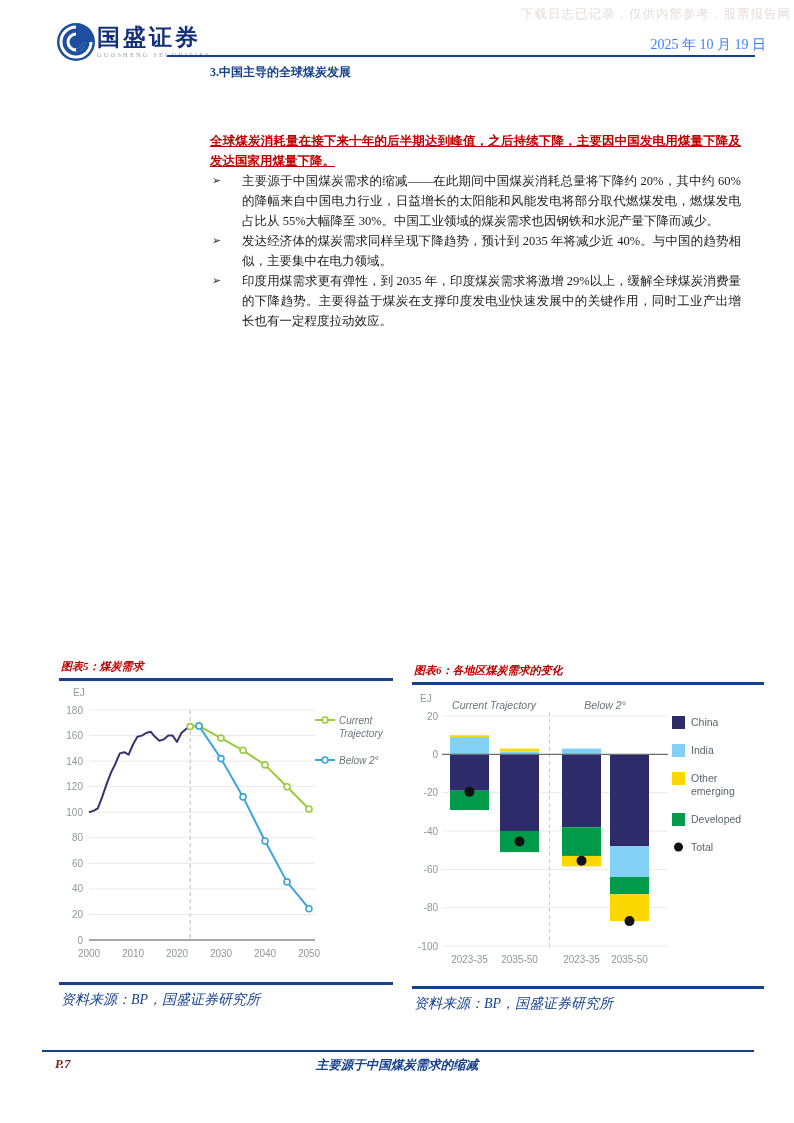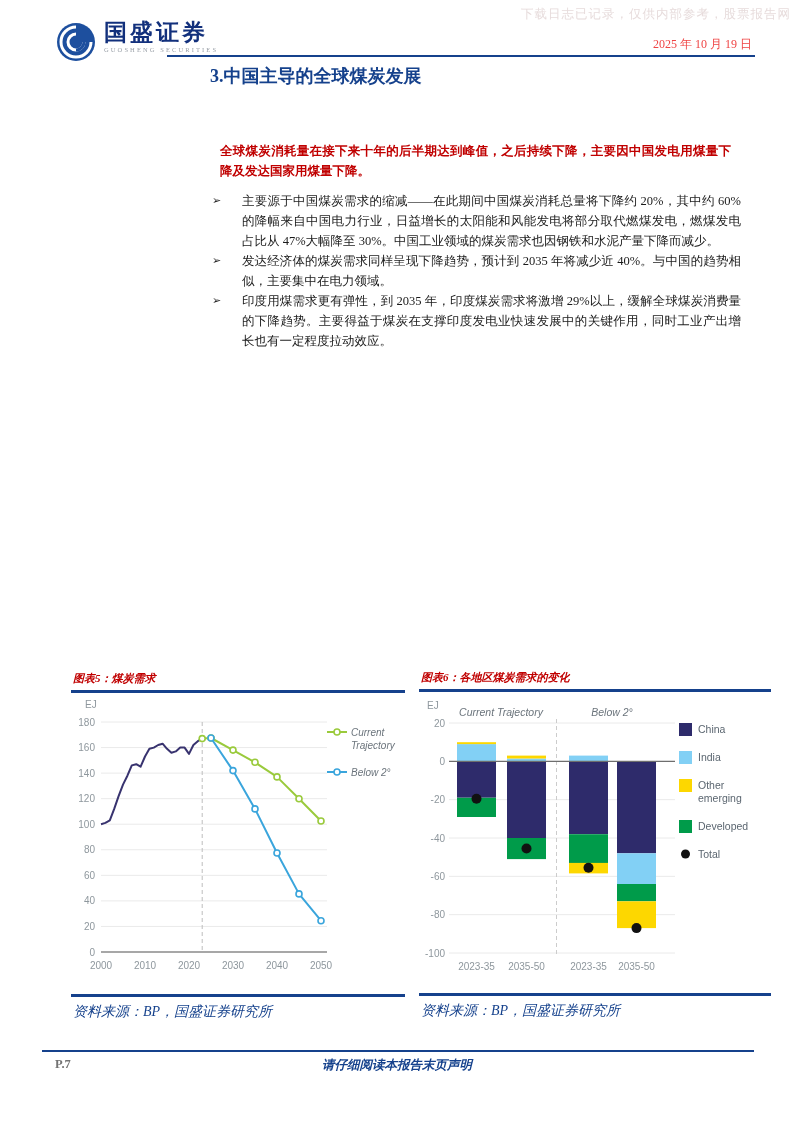--- a/index.html
+++ b/index.html
@@ -2,32 +2,32 @@
 <html><head>
 <meta charset="utf-8">
 <style>
   html,body{margin:0;padding:0;background:#888;}
   .page{position:relative;width:794px;height:1123px;background:#ffffff;margin:0 auto;
         font-family:"Liberation Serif",serif;color:#1a1a1a;overflow:hidden;}
 
   
   .watermark{position:absolute;top:6px;right:3px;font-size:12.5px;letter-spacing:1px;
              color:#e7dcdc;font-family:"Liberation Serif",serif;}
-  .logo{position:absolute;left:55px;top:21px;display:flex;align-items:flex-start;gap:7px;}
+  .logo{position:absolute;left:55px;top:21px;display:flex;align-items:center;}
   .logo-cn{font-size:23px;font-weight:bold;color:#12307c;letter-spacing:3px;line-height:1;}
   .logo-en{font-size:6.5px;color:#9aa0a8;letter-spacing:2.1px;margin-top:2px;}
-  .date{position:absolute;top:36px;right:42px;font-size:12px;color:#ef4444;}
+  .date{position:absolute;top:36px;right:28px;font-size:14px;color:#3b82f6;}
   .header-rule{position:absolute;left:167px;right:39px;top:55px;height:2px;background:#15418c;}
 
   
-  .section-title{position:absolute;left:210px;top:64px;margin:0;font-size:18px;font-weight:bold;
+  .section-title{position:absolute;left:210px;top:64px;margin:0;font-size:12px;font-weight:bold;
                  color:#15418c;}
   .body-text{position:absolute;left:210px;top:131px;width:531px;font-size:12.5px;line-height:20px;
              text-align:justify;}
-  .body-text p{margin:10px;}
+  .body-text p{margin:0;text-decoration:underline;}
   .red{color:#c00000;}
   .bold{font-weight:bold;}
   .gap{margin-top:17px !important;}
   .bullet-item{display:flex;margin:0;}
   .bullet-marker{flex:0 0 30px;font-family:"DejaVu Sans",sans-serif;font-size:11px;color:#222;
                  padding-left:2px;}
   .bullet-body{flex:1;text-align:justify;}
 
   
   .figure{position:absolute;top:655px;}
@@ -41,21 +41,21 @@
 
   svg text{font-family:"Liberation Sans",sans-serif;}
   .ctick{font-size:10px;fill:#8e979d;}
   .cgrp{font-size:10.5px;font-style:italic;fill:#6b747c;}
   .clgd{font-size:10.5px;fill:#5b6670;}
   .clgd-i{font-size:10px;font-style:italic;fill:#6b747c;}
 
   
   .footer-rule{position:absolute;left:42px;right:40px;top:1050px;height:2px;background:#15418c;}
   .page-number{position:absolute;left:55px;top:1057px;font-size:12.5px;font-weight:bold;
-               color:#737373;}
+               font-style:italic;color:#7f1d1d;}
   .disclaimer{position:absolute;left:0;right:0;top:1057px;text-align:center;font-size:12.5px;
               font-weight:bold;font-style:italic;color:#15418c;}
 </style>
 </head>
 <body>
 
 <div class="page">
 
   <div class="watermark">下载日志已记录，仅供内部参考，股票报告网</div>
 
@@ -75,34 +75,34 @@
   <div class="date">2025 年 10 月 19 日</div>
   <div class="header-rule"></div>
 
   <h1 class="section-title">3.中国主导的全球煤炭发展</h1>
 
   <div class="body-text">
     <p class="red bold">全球煤炭消耗量在接下来十年的后半期达到峰值，之后持续下降，主要因中国发电用煤量下降及发达国家用煤量下降。</p>
     <div id="bullet-list">
         <div class="bullet-item">
           <span class="bullet-marker">➢</span>
-          <span class="bullet-body">主要源于中国煤炭需求的缩减——在此期间中国煤炭消耗总量将下降约 20%，其中约 60%的降幅来自中国电力行业，日益增长的太阳能和风能发电将部分取代燃煤发电，燃煤发电占比从 47%大幅降至 30%。中国工业领域的煤炭需求也因钢铁和水泥产量下降而减少。</span>
+          <span class="bullet-body">主要源于中国煤炭需求的缩减——在此期间中国煤炭消耗总量将下降约 20%，其中约 60%的降幅来自中国电力行业，日益增长的太阳能和风能发电将部分取代燃煤发电，燃煤发电占比从 55%大幅降至 30%。中国工业领域的煤炭需求也因钢铁和水泥产量下降而减少。</span>
         </div>
         <div class="bullet-item">
           <span class="bullet-marker">➢</span>
           <span class="bullet-body">发达经济体的煤炭需求同样呈现下降趋势，预计到 2035 年将减少近 40%。与中国的趋势相似，主要集中在电力领域。</span>
         </div>
         <div class="bullet-item">
           <span class="bullet-marker">➢</span>
           <span class="bullet-body">印度用煤需求更有弹性，到 2035 年，印度煤炭需求将激增 29%以上，缓解全球煤炭消费量的下降趋势。主要得益于煤炭在支撑印度发电业快速发展中的关键作用，同时工业产出增长也有一定程度拉动效应。</span>
         </div>
       </div>
   </div>
 
-  <figure class="figure fig5" style="margin:16px;">
+  <figure class="figure fig5" style="margin:4px;">
     <figcaption class="fig-caption">图表5：煤炭需求</figcaption>
     <div class="fig-rule"></div>
     <div class="chartbox" id="chart5"><svg width="334" height="292" viewBox="0 0 334 292">
           <line x1="30" x2="256" y1="255.99999999999997" y2="255.99999999999997" stroke="#8a8a8a" stroke-width="1.3"></line>
           <text x="24" y="259.5" text-anchor="end" class="ctick">0</text>
           <line x1="30" x2="256" y1="230.44444444444443" y2="230.44444444444443" stroke="#eaeaea" stroke-width="1"></line>
           <text x="24" y="233.94444444444443" text-anchor="end" class="ctick">20</text>
           <line x1="30" x2="256" y1="204.88888888888889" y2="204.88888888888889" stroke="#eaeaea" stroke-width="1"></line>
           <text x="24" y="208.38888888888889" text-anchor="end" class="ctick">40</text>
           <line x1="30" x2="256" y1="179.33333333333331" y2="179.33333333333331" stroke="#eaeaea" stroke-width="1"></line>
@@ -148,21 +148,21 @@
           <text x="280" y="40" class="clgd-i">Current</text>
           <text x="280" y="53" class="clgd-i">Trajectory</text>
           <line x1="256" x2="276" y1="76" y2="76" stroke="#3aa5dc" stroke-width="2"></line>
           <circle cx="266" cy="76" r="3" fill="#ffffff" stroke="#3aa5dc" stroke-width="1.6"></circle>
           <text x="280" y="80" class="clgd-i">Below 2°</text>
         </svg></div>
     <div class="fig-rule2"></div>
     <div class="fig-source">资料来源：BP，国盛证券研究所</div>
   </figure>
 
-  <figure class="figure fig6" style="margin:15px;">
+  <figure class="figure fig6" style="margin:8px;">
     <figcaption class="fig-caption">图表6：各地区煤炭需求的变化</figcaption>
     <div class="fig-rule"></div>
     <div class="chartbox" id="chart6"><svg width="352" height="292" viewBox="0 0 352 292">
           <line x1="30" x2="256" y1="28" y2="28" stroke="#eaeaea"></line>
           <text x="26" y="31.5" text-anchor="end" class="ctick">20</text>
           <text x="26" y="69.83333333333334" text-anchor="end" class="ctick">0</text>
           <line x1="30" x2="256" y1="104.66666666666667" y2="104.66666666666667" stroke="#eaeaea"></line>
           <text x="26" y="108.16666666666667" text-anchor="end" class="ctick">-20</text>
           <line x1="30" x2="256" y1="143" y2="143" stroke="#eaeaea"></line>
           <text x="26" y="146.5" text-anchor="end" class="ctick">-40</text>
@@ -211,16 +211,16 @@
           <rect x="260" y="125" width="13" height="13" fill="#009b4a"></rect>
           <text x="279" y="135" class="clgd">Developed</text>
           <circle cx="266.5" cy="159" r="4.5" fill="#111111"></circle>
           <text x="279" y="163" class="clgd">Total</text>
         </svg></div>
     <div class="fig-rule2"></div>
     <div class="fig-source">资料来源：BP，国盛证券研究所</div>
   </figure>
 
   <div class="footer-rule"></div>
-  <div class="disclaimer">请仔细阅读本报告末页声明</div>
+  <div class="disclaimer">主要源于中国煤炭需求的缩减</div>
   <div class="page-number">P.7</div>
 
 </div>
 
 </body></html>

